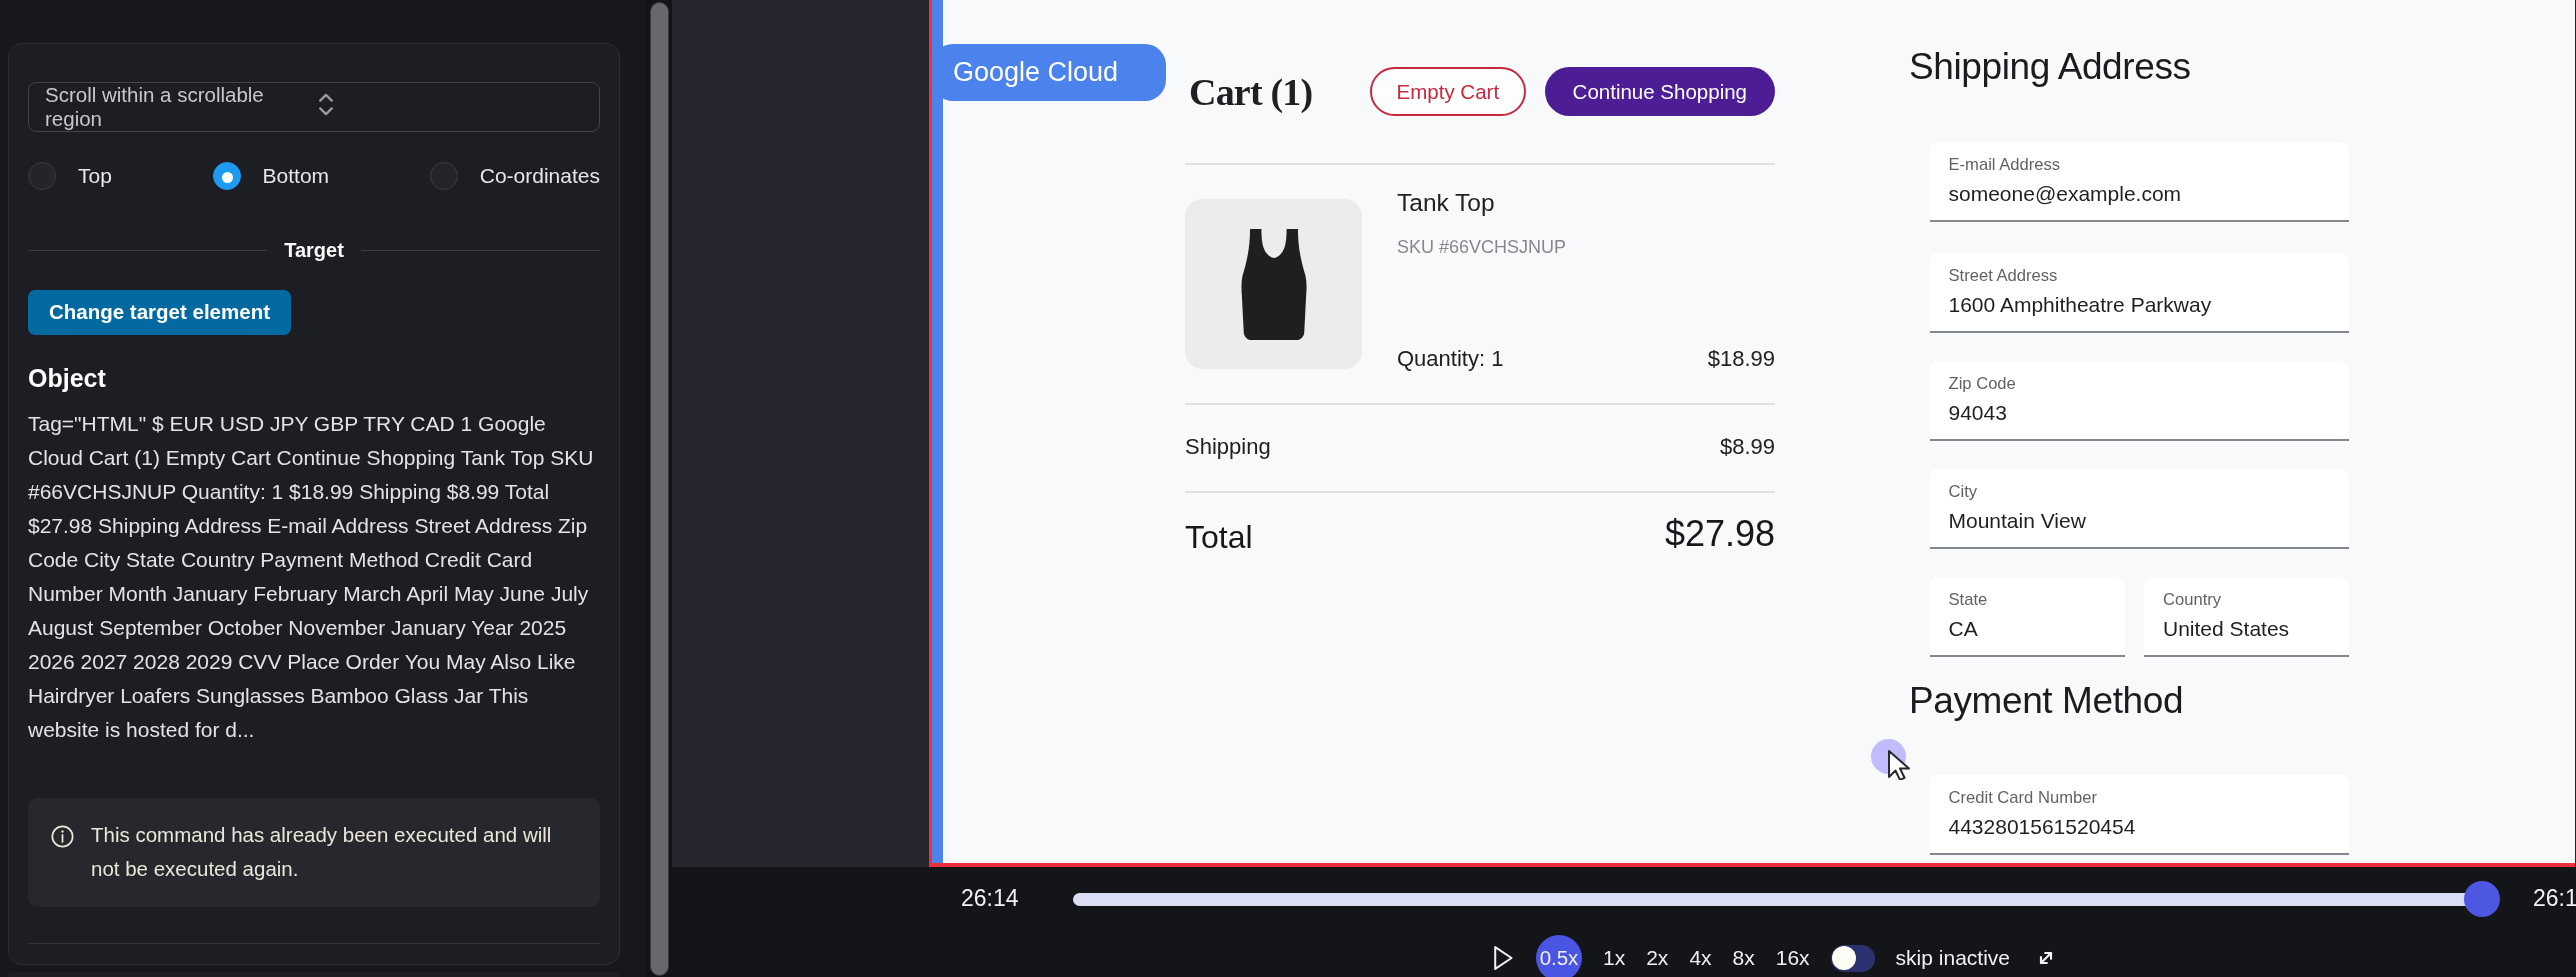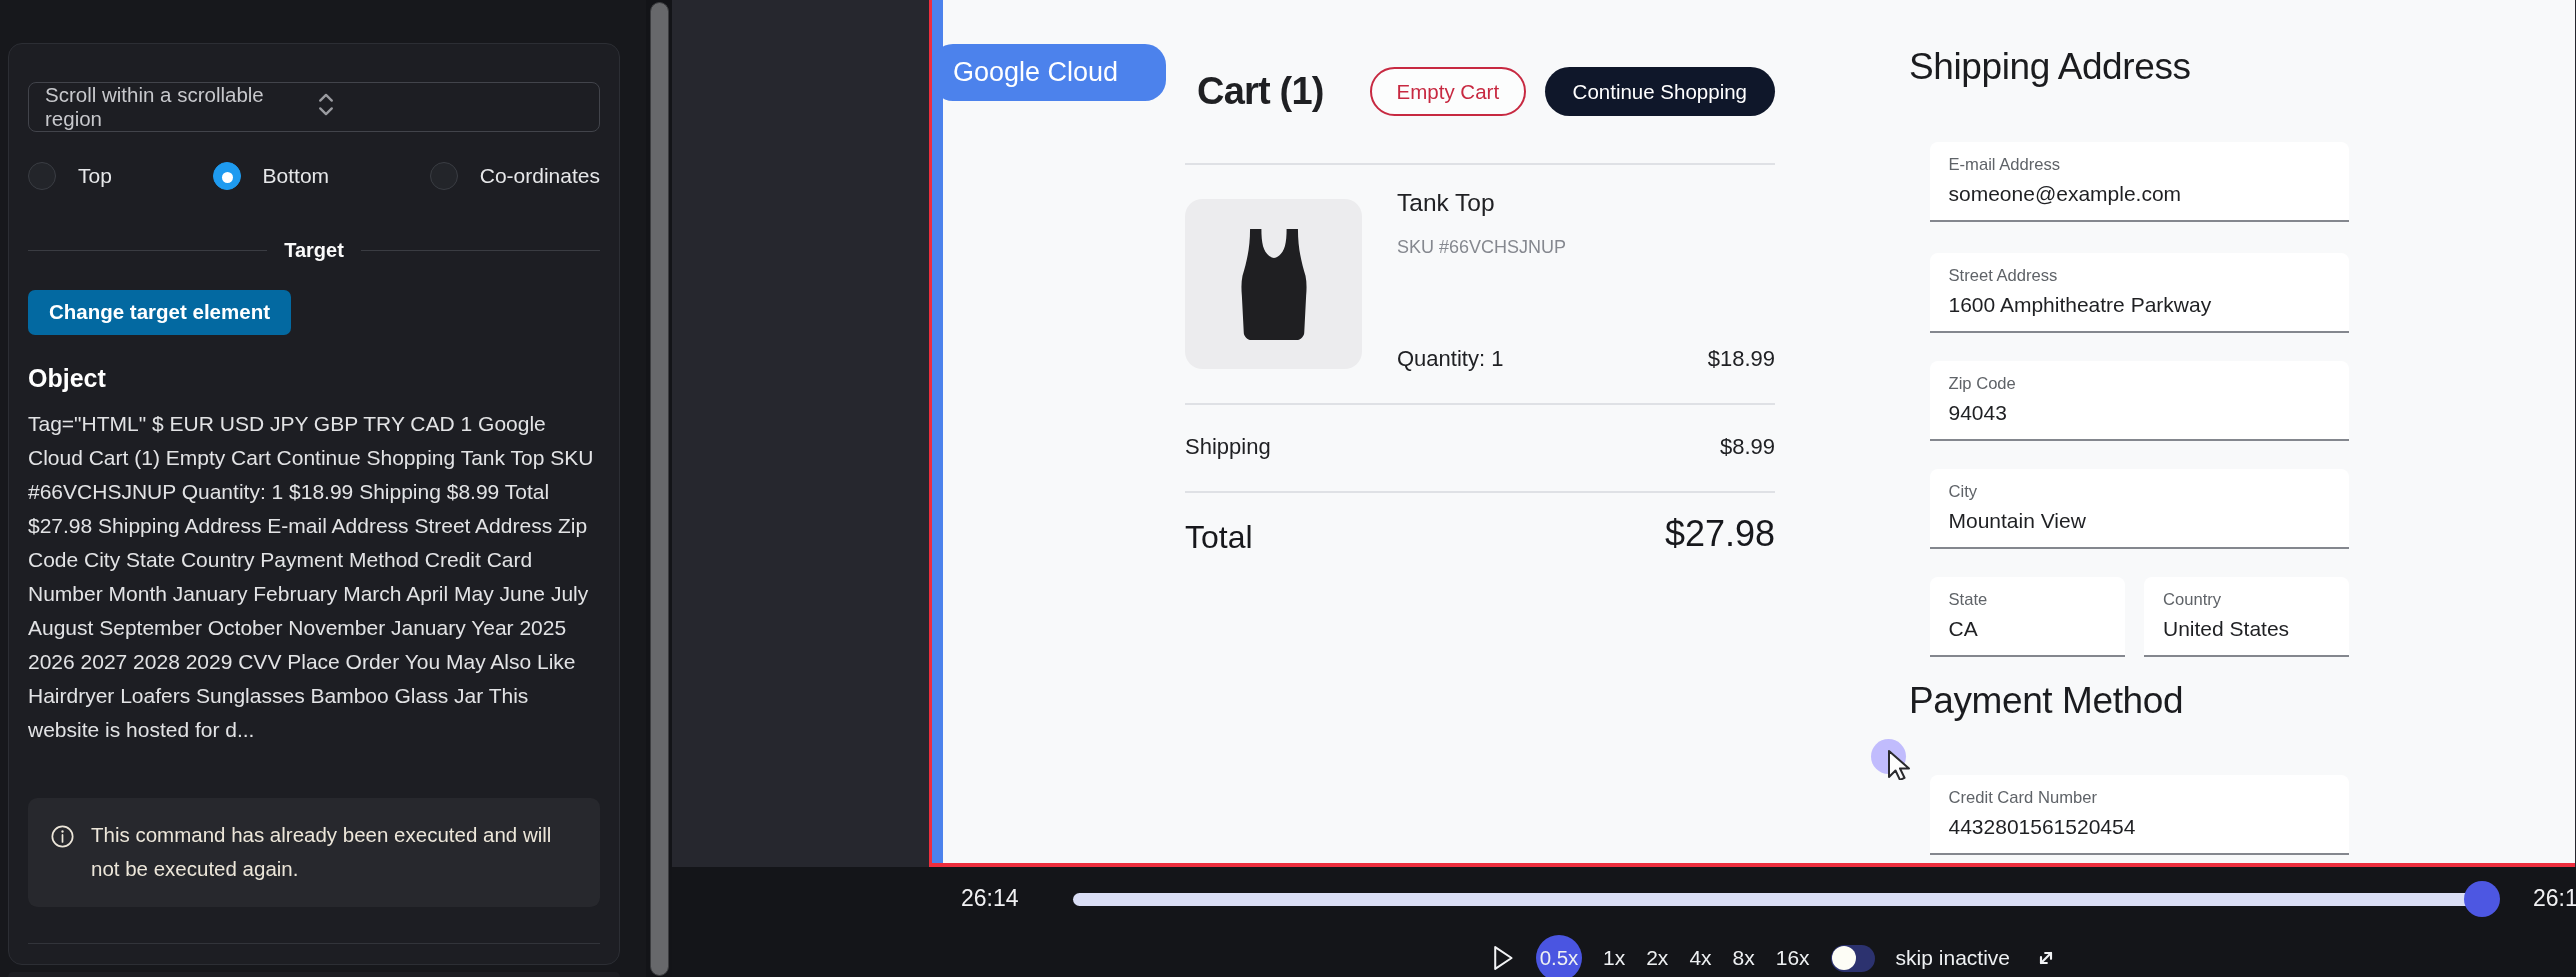--- a/index.html
+++ b/index.html
@@ -46,24 +46,24 @@
   .red-v{position:absolute;left:257px;top:0;width:3.2px;height:867px;background:#ee2e3e;}
   .blue-strip{position:absolute;left:260px;top:0;width:11px;height:863px;background:#4c82ec;}
   .red-h{position:absolute;left:257px;top:863px;width:1646px;height:4px;background:#ee2e3e;}
   .page{position:absolute;left:271px;top:0;width:1632px;height:863px;background:#f8f9fa;}
 
   .logo{position:absolute;left:-11px;top:44px;width:234px;height:57px;background:#4c82ec;color:#fff;
         font-size:27px;font-weight:500;display:flex;align-items:center;padding-left:21px;border-radius:21px;}
 
   .cart-col{position:absolute;left:242px;top:0;width:590px;height:863px;}
   .cart-header{position:absolute;left:0;right:0;top:66px;height:51px;display:flex;align-items:center;}
-  .cart-title{font-size:38px;font-weight:600;color:#1f2023;margin:12px;letter-spacing:-0.8px;}
+  .cart-title{font-size:38px;font-weight:600;color:#1f2023;margin:4px;letter-spacing:-0.8px;font-family:Liberation Serif, serif;}
   .btn-outline{margin-left:auto;height:49px;padding:0 24.5px;border:2.4px solid #c72941;color:#c72941;
                border-radius:27px;background:#fcfdfd;font-size:20.5px;display:flex;align-items:center;cursor:pointer;}
-  .btn-filled{margin-left:19px;height:49px;padding:12px 28px;background:#0f172a;color:#fff;border:none;
+  .btn-filled{margin-left:19px;height:49px;padding:12px 28px;background:#4c1d95;color:#fff;border:none;
               border-radius:27px;font-size:20.5px;font-weight:500;display:flex;align-items:center;cursor:pointer;}
   .hdiv{position:absolute;left:0;right:0;height:1.6px;background:#dfe1e5;}
   .d1{top:163px;} .d2{top:403px;} .d3{top:491px;}
   .item-img{position:absolute;left:0;top:199px;width:177px;height:170px;border-radius:17.4px;
             background:#ececee;display:flex;align-items:center;justify-content:center;}
   .item-name{position:absolute;left:212px;top:189px;font-size:24.5px;color:#202124;}
   .item-sku{position:absolute;left:212px;top:237px;font-size:18px;color:#85888f;}
   .item-qty{position:absolute;left:212px;top:346px;font-size:22px;color:#202124;}
   .item-price{position:absolute;right:0;top:346px;font-size:22px;color:#202124;}
   .ship-label{position:absolute;left:0;top:434px;font-size:22px;color:#202124;}

